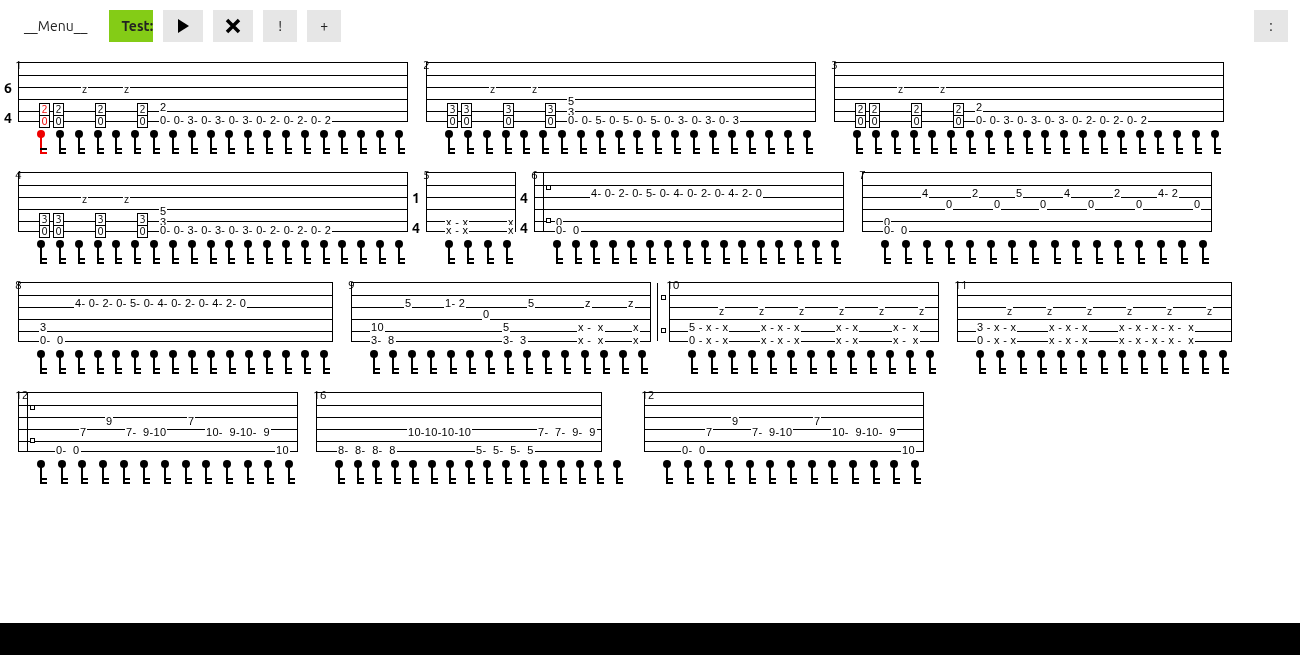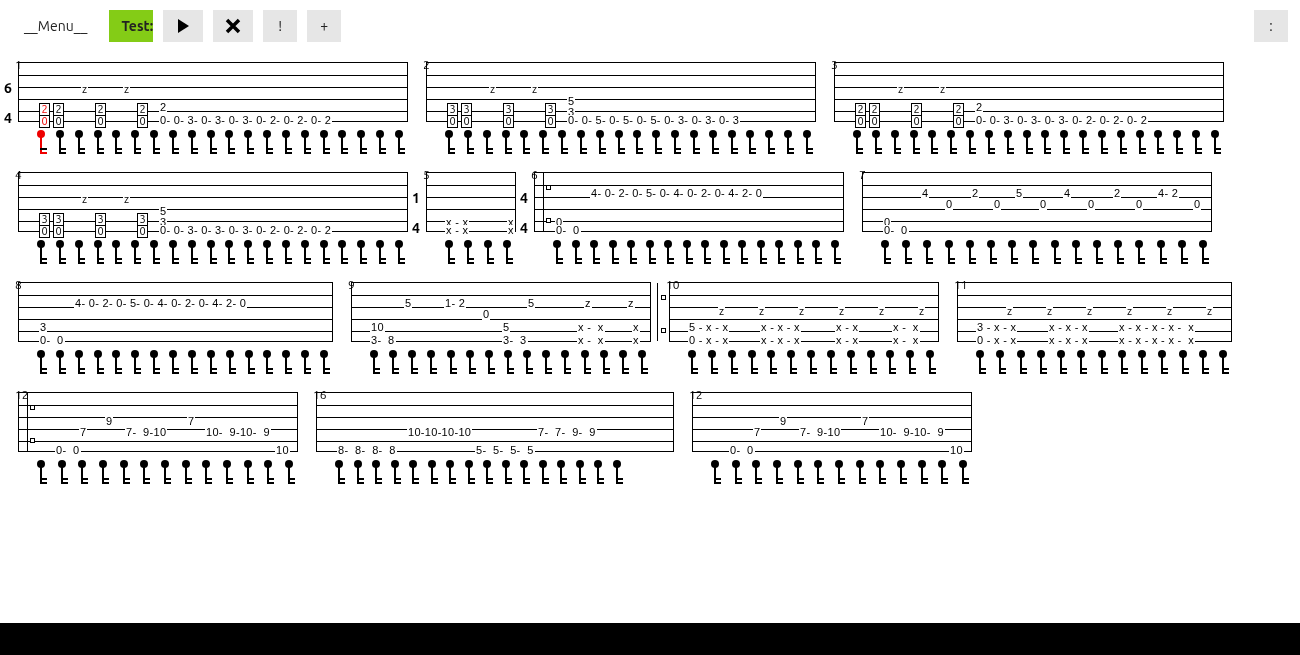--- a/index.html
+++ b/index.html
@@ -695,21 +695,21 @@
               <div class="stem double" style="left: 166.667px;"></div>
               <div class="stem double" style="left: 187.333px;"></div>
               <div class="stem double" style="left: 208px;"></div>
               <div class="stem double" style="left: 228.667px;"></div>
               <div class="stem double" style="left: 249.333px;"></div>
               <div class="stem double" style="left: 270px;"></div>
             </div>
           </div>
           <div class="measure">
             <div class="msnum">16</div>
-            <div class="staff" style="width: 358px;">
+            <div class="staff" style="width: 286px;">
               <div class="line l1"></div>
               <div class="line l2"></div>
               <div class="line l3"></div>
               <div class="line l4"></div>
               <div class="tab" style="left: 90px; top: 34px;">10-10-10-10</div>
               <div class="tab" style="left: 220px; top: 34px;">7-  7-  9-  9</div>
               <div class="tab" style="left: 20px; top: 52px;">8-  8-  8-  8</div>
               <div class="tab" style="left: 158px; top: 52px;">5-  5-  5-  5</div>
             </div>
             <div class="rhy" style="width: 310px;">

